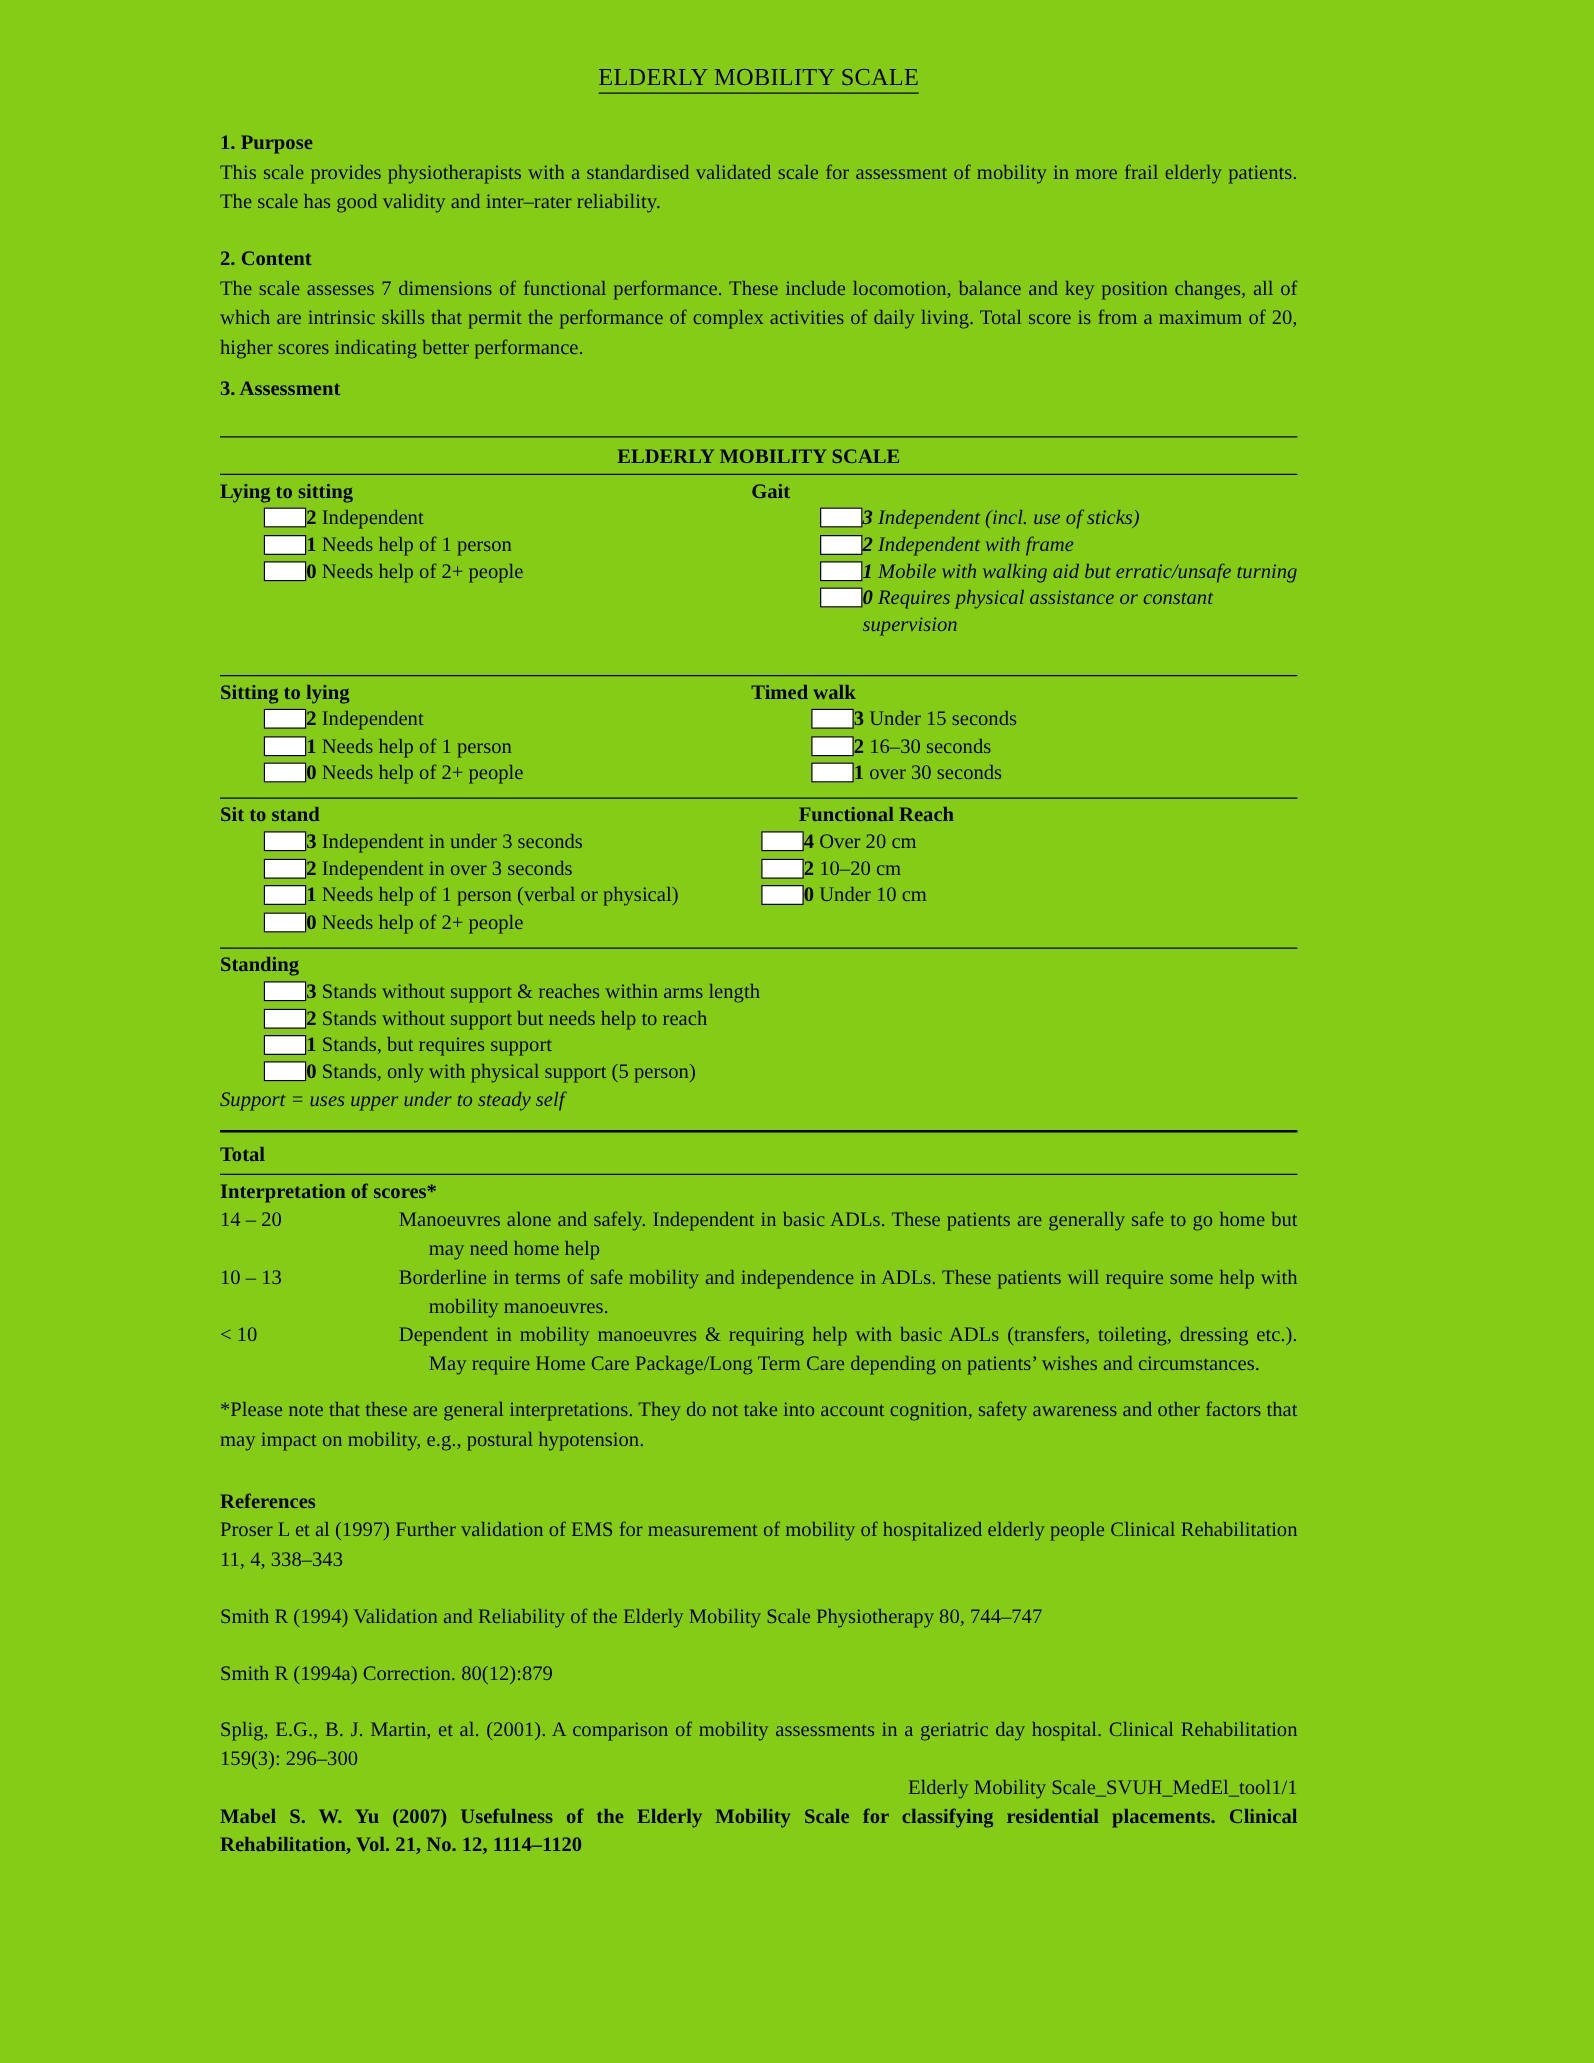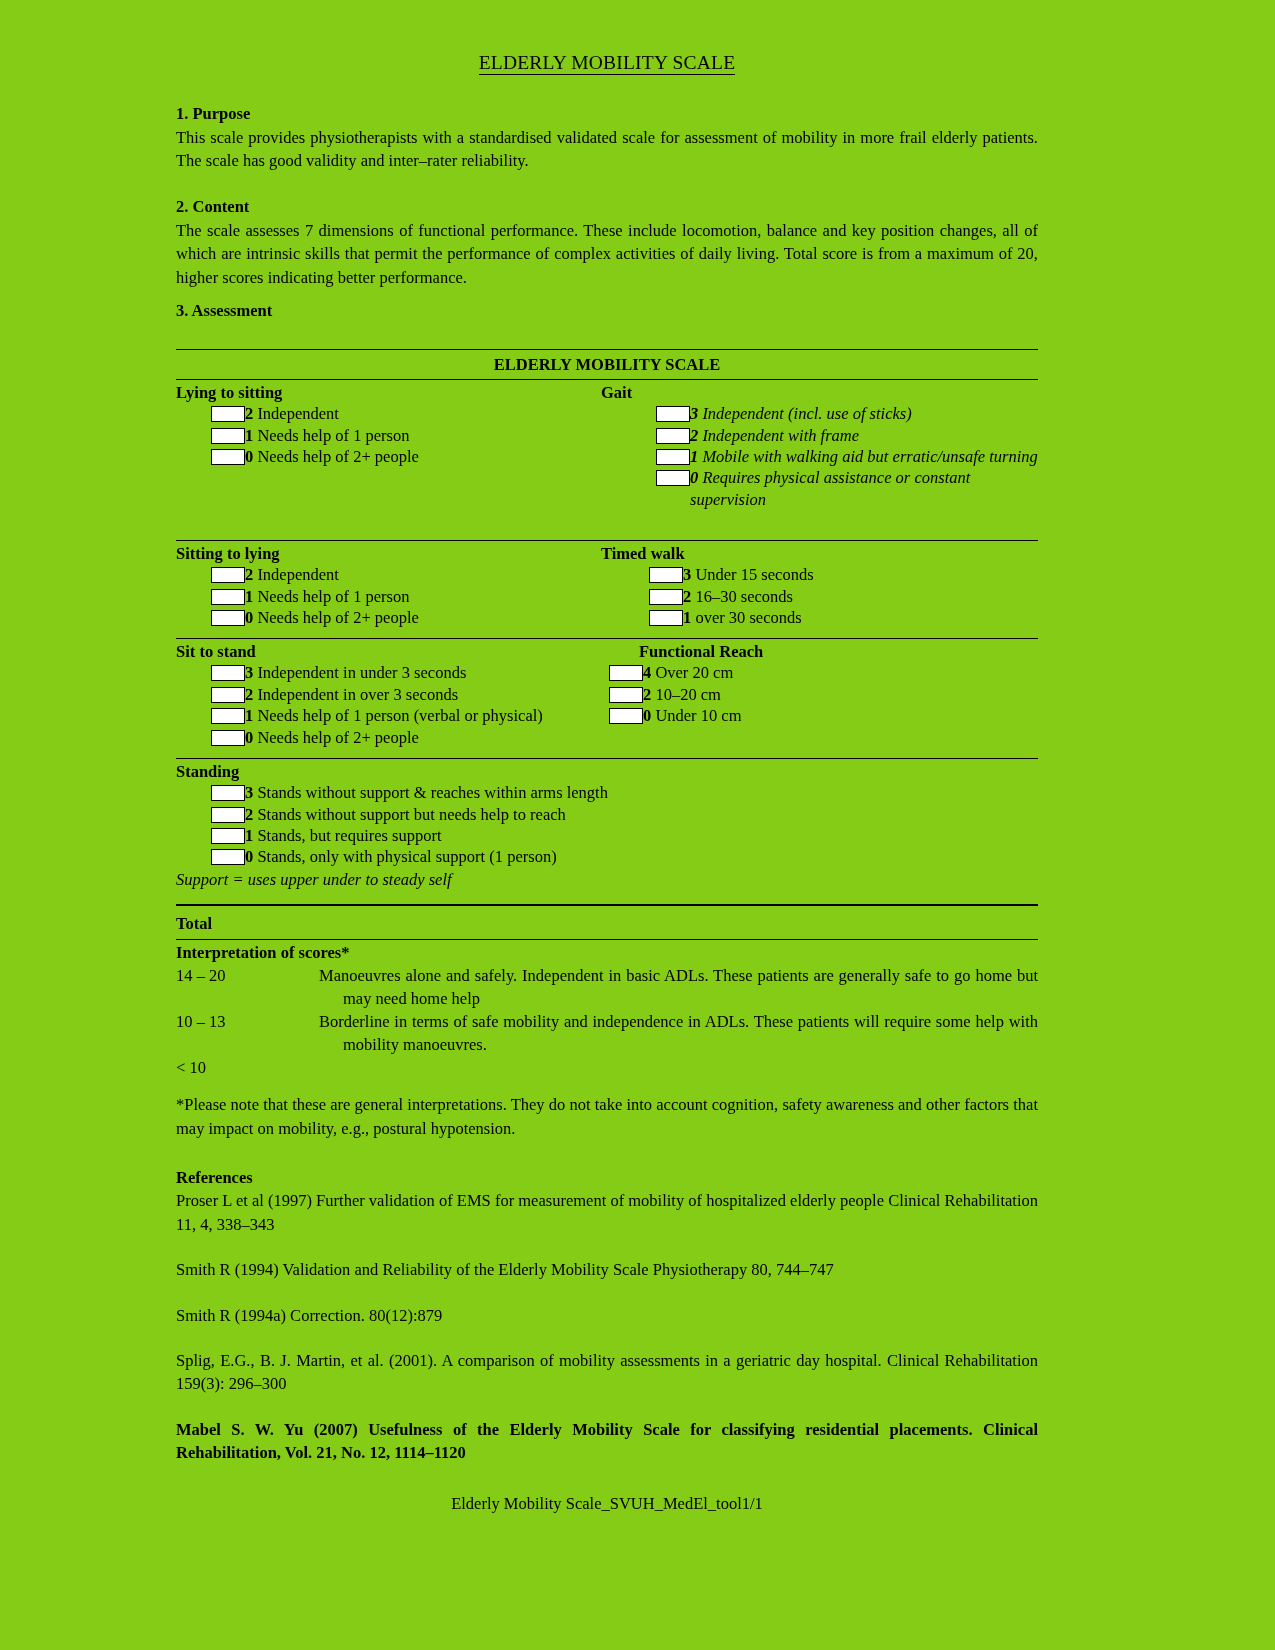--- a/index.html
+++ b/index.html
@@ -173,24 +173,24 @@
     line-height: 1.42;
     margin-bottom: 22px;
     text-align: justify;
   }
   .ref:last-child { margin-bottom: 0; font-weight: bold; }
 
   
   .footer {
     position: absolute;
     left: 176px;
-    top: 1494px;
+    top: 1420px;
     width: 862px;
     display: flex;
-    justify-content: center;
+    justify-content: flex-end;
     font-size: 16.5px;
   }
 </style>
 </head>
 <body>
 
 <div class="page">
   <div class="content">
 
     <div class="doc-title">
@@ -346,21 +346,21 @@
           <div class="opt">
             <span class="cbox"></span>
             <span class="olabel"><b>2</b> <span>Stands without support but needs help to reach</span></span>
           </div>
           <div class="opt">
             <span class="cbox"></span>
             <span class="olabel"><b>1</b> <span>Stands, but requires support</span></span>
           </div>
           <div class="opt">
             <span class="cbox"></span>
-            <span class="olabel"><b>0</b> <span>Stands, only with physical support (1 person)</span></span>
+            <span class="olabel"><b>0</b> <span>Stands, only with physical support (5 person)</span></span>
           </div>
         </div>
         <div class="support-note">Support = uses upper under to steady self</div>
       </div>
 
       <div class="rule thick"></div>
 
       <div class="total-label">Total</div>
       <div class="rule thin"></div>
 
@@ -373,20 +373,23 @@
           </div>
       </div>
       <div class="interp-row">
         <div class="range">10 – 13</div>
         <div class="desc">
             <span class="hang">Borderline in terms of safe mobility and independence in ADLs. These patients will require some help with mobility manoeuvres.</span>
           </div>
       </div>
       <div class="interp-row">
         <div class="range">&lt; 10</div>
+        <div class="desc">
+            <span class="hang">Dependent in mobility manoeuvres &amp; requiring help with basic ADLs (transfers, toileting, dressing etc.). May require Home Care Package/Long Term Care depending on patients’ wishes and circumstances.</span>
+          </div>
       </div>
 
       <div class="interp-note">*Please note that these are general interpretations. They do not take into account cognition, safety awareness and other factors that may impact on mobility, e.g., postural hypotension.</div>
     </div>
 
     <div class="refs-head">References</div>
     <div class="ref">Proser L et al (1997) Further validation of EMS for measurement of mobility of hospitalized elderly people Clinical Rehabilitation 11, 4, 338–343</div>
     <div class="ref">Smith R (1994) Validation and Reliability of the Elderly Mobility Scale Physiotherapy 80, 744–747</div>
     <div class="ref">Smith R (1994a) Correction. 80(12):879</div>
     <div class="ref">Splig, E.G., B. J. Martin, et al. (2001). A comparison of mobility assessments in a geriatric day hospital. Clinical Rehabilitation 159(3): 296–300</div>

